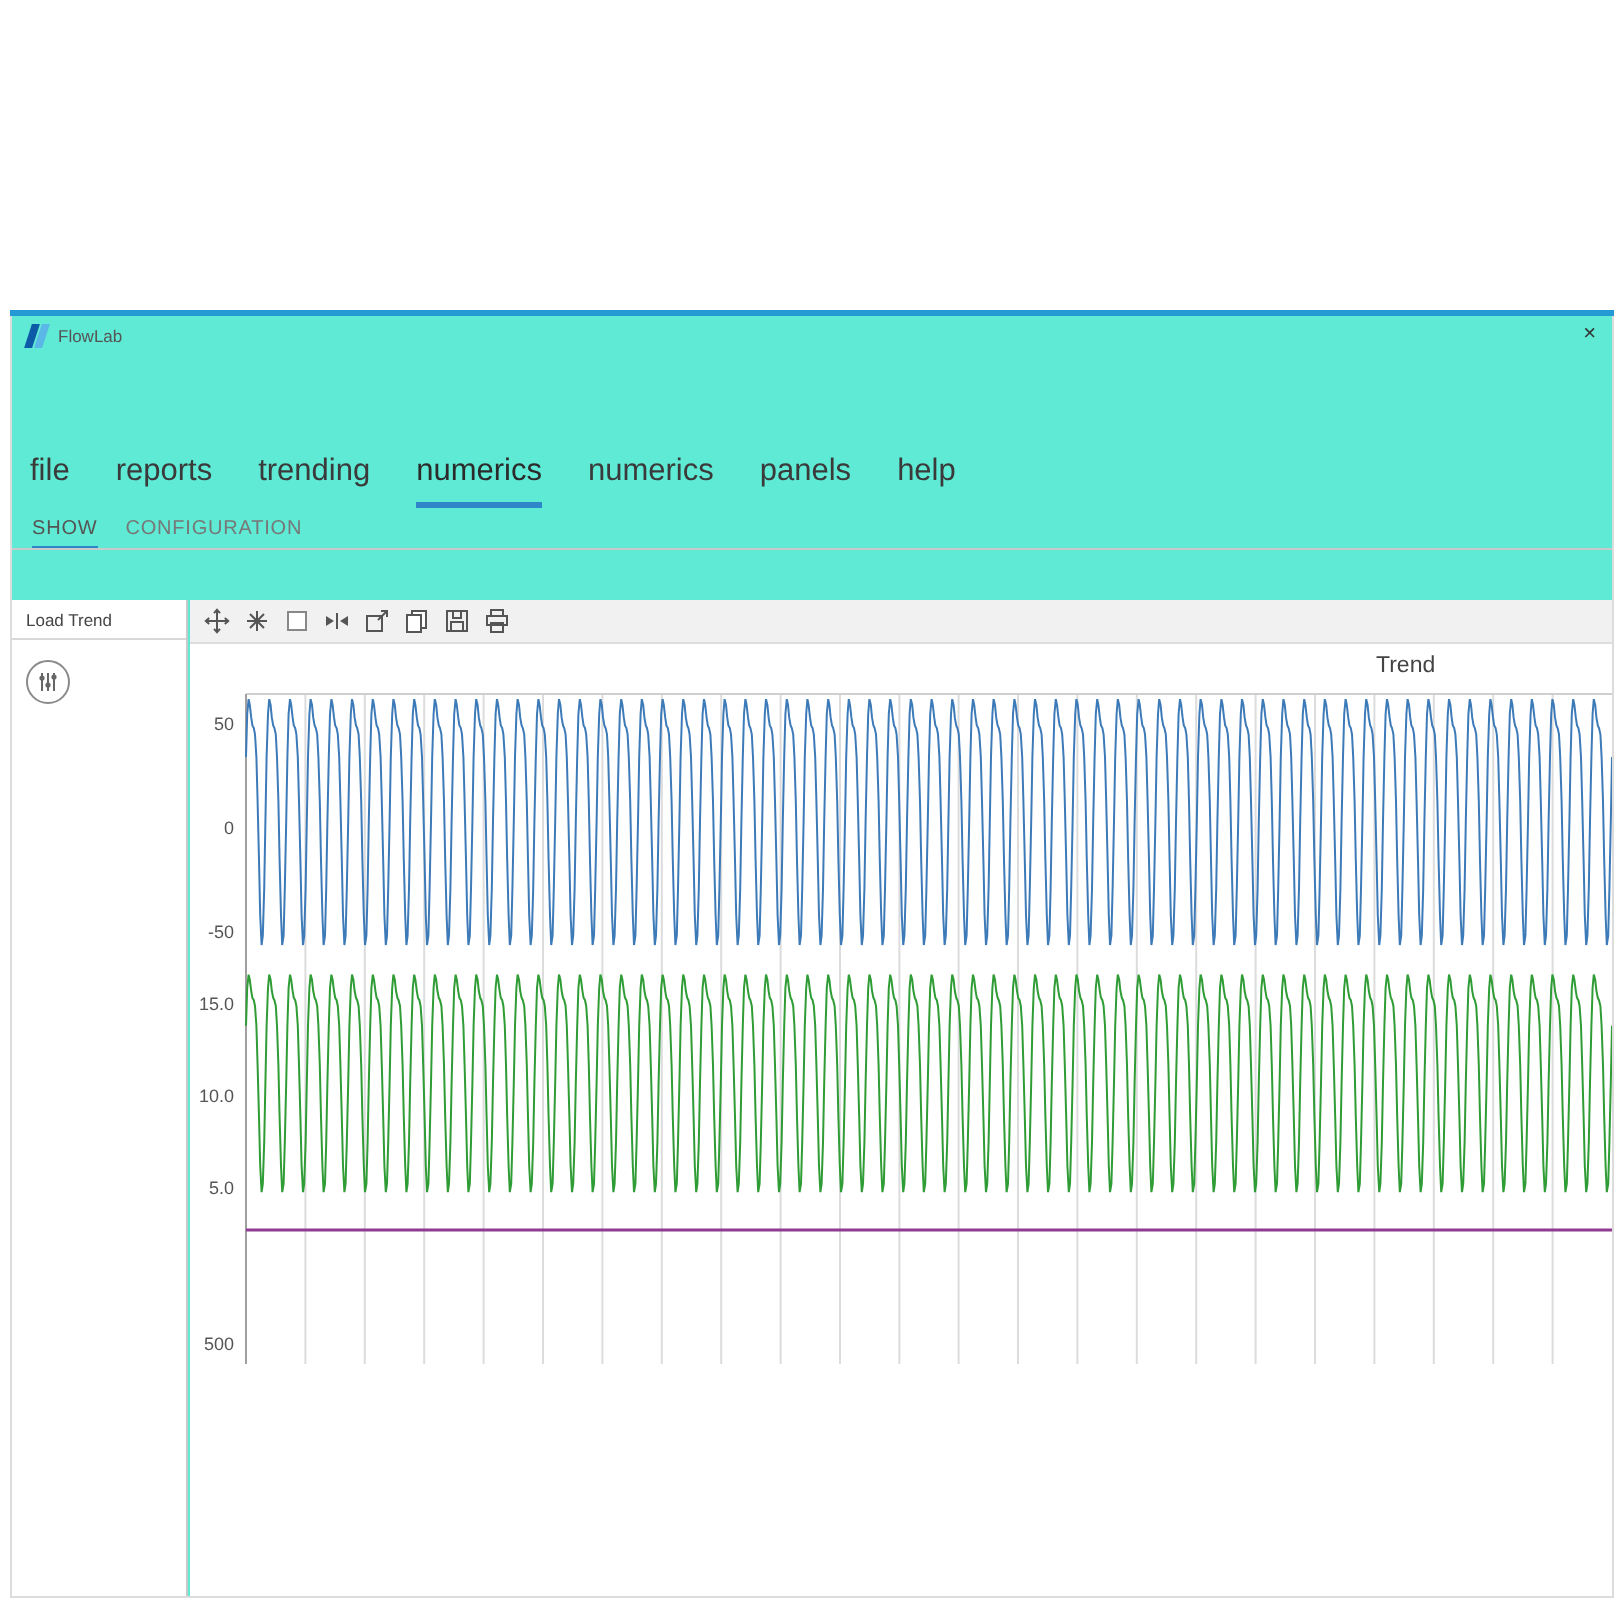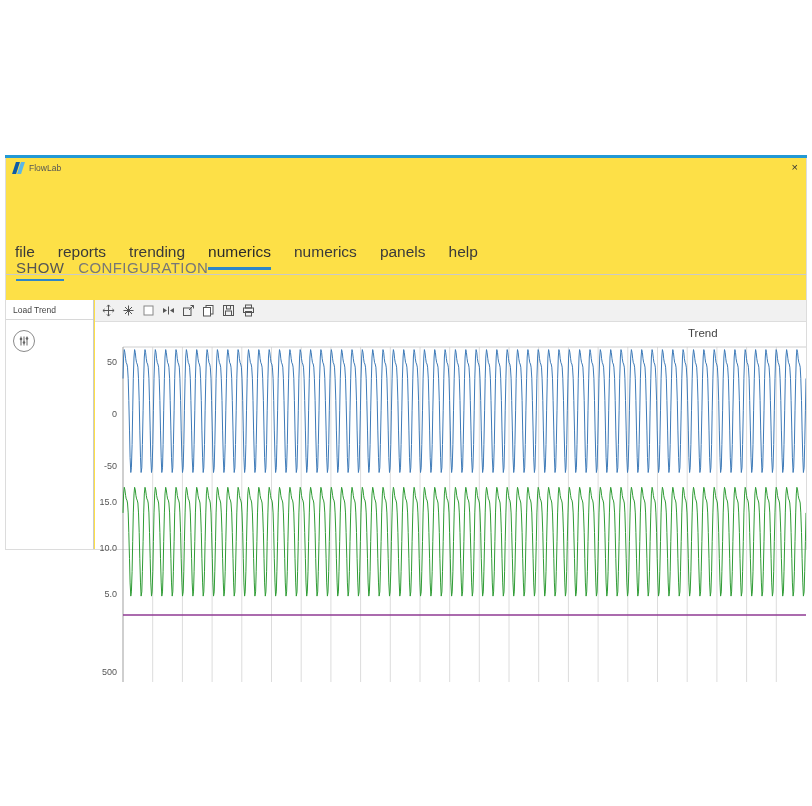--- a/index.html
+++ b/index.html
@@ -1,31 +1,31 @@
 <!DOCTYPE html>
 <html><head>
 <meta charset="utf-8">
 <style>
   *{box-sizing:border-box;margin:0;padding:0;}
   html,body{background:#ffffff;}
   .canvas{position:relative;width:812px;height:806px;background:#fff;font-family:"Liberation Sans",sans-serif;overflow:hidden;}
-  .window{position:absolute;left:5px;top:155px;width:802px;height:395px;background:#fde047;border:1px solid #dcdcdc;border-top:none;}
+  .window{position:absolute;left:5px;top:155px;width:802px;height:644px;background:#5eead4;border:1px solid #dcdcdc;border-top:none;}
   .accent{position:absolute;left:-1px;right:-1px;top:0;height:3px;background:#2499d4;}
   .titlebar{position:absolute;top:3px;left:0;right:0;height:20px;display:flex;align-items:center;padding-left:7px;}
   .logo{position:relative;width:11px;height:12px;display:inline-block;}
   .logo i{position:absolute;top:0;bottom:0;width:4px;transform:skewX(-18deg);}
   .logo-a{left:1px;background:#0d5ba6;}
   .logo-b{left:6px;background:#5bb7e8;}
   .wtitle{font-size:8.5px;color:#555;margin-left:5px;}
   .close{position:absolute;right:8px;top:4px;font-size:11px;color:#333;line-height:1;cursor:default;}
   .menubar{position:absolute;top:72px;left:9px;display:flex;gap:23px;}
-  .menu-item{font-size:15.5px;color:#3a3a3a;padding-bottom:6px;cursor:default;margin-top:16px;}
+  .menu-item{font-size:15.5px;color:#3a3a3a;padding-bottom:6px;cursor:default;}
   .menu-item.active{border-bottom:3px solid #2e86c8;color:#2b2b2b;}
   .subtabs{position:absolute;top:104px;left:10px;display:flex;gap:14px;}
-  .subtab{font-size:15px;color:#777;letter-spacing:0.4px;padding-bottom:3px;cursor:default;}
+  .subtab{font-size:10px;color:#777;letter-spacing:0.4px;padding-bottom:3px;cursor:default;}
   .subtab.active{border-bottom:2px solid #2e86c8;color:#555;}
   .divider{position:absolute;top:119px;left:0;right:0;height:1px;background:#c9c9c9;}
   .bodyarea{position:absolute;top:120px;left:0;right:0;bottom:0;margin-top:25px;}
   .sidebar{position:absolute;left:0;top:0;bottom:0;width:88px;border-right:1px solid #c9c9c9;background:#fff;}
   .load-trend{height:20px;border-bottom:1px solid #d8d8d8;font-size:8.5px;color:#444;padding:5px 0 0 7px;cursor:default;}
   .round-btn{position:absolute;left:7px;top:30px;width:22px;height:22px;border:1.4px solid #8a8a8a;border-radius:50%;display:flex;align-items:center;justify-content:center;}
   .mainarea{position:absolute;left:89px;top:0;right:0;bottom:0;text-align:center;}
   .toolbar{position:absolute;top:0;left:0;right:0;height:22px;background:#f1f1f1;border-bottom:1px solid #dddddd;display:flex;align-items:center;padding-left:5px;gap:3px;}
   .tbtn{width:17px;height:17px;display:flex;align-items:center;justify-content:center;}
   .chart{position:absolute;top:22px;left:0;right:0;bottom:0;background:#fff;}

